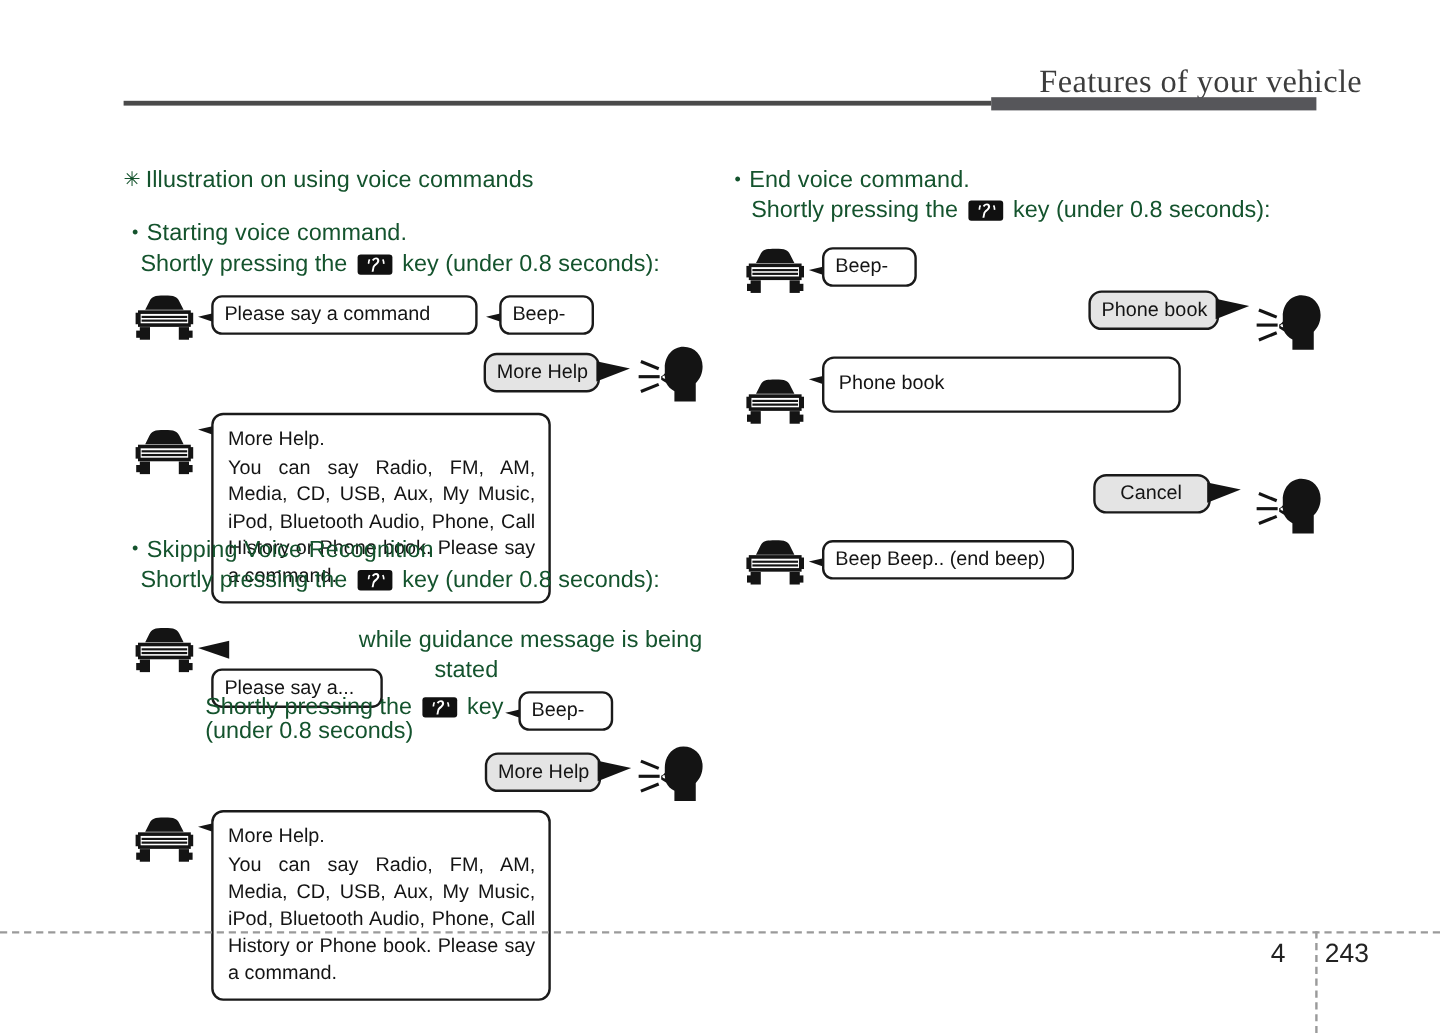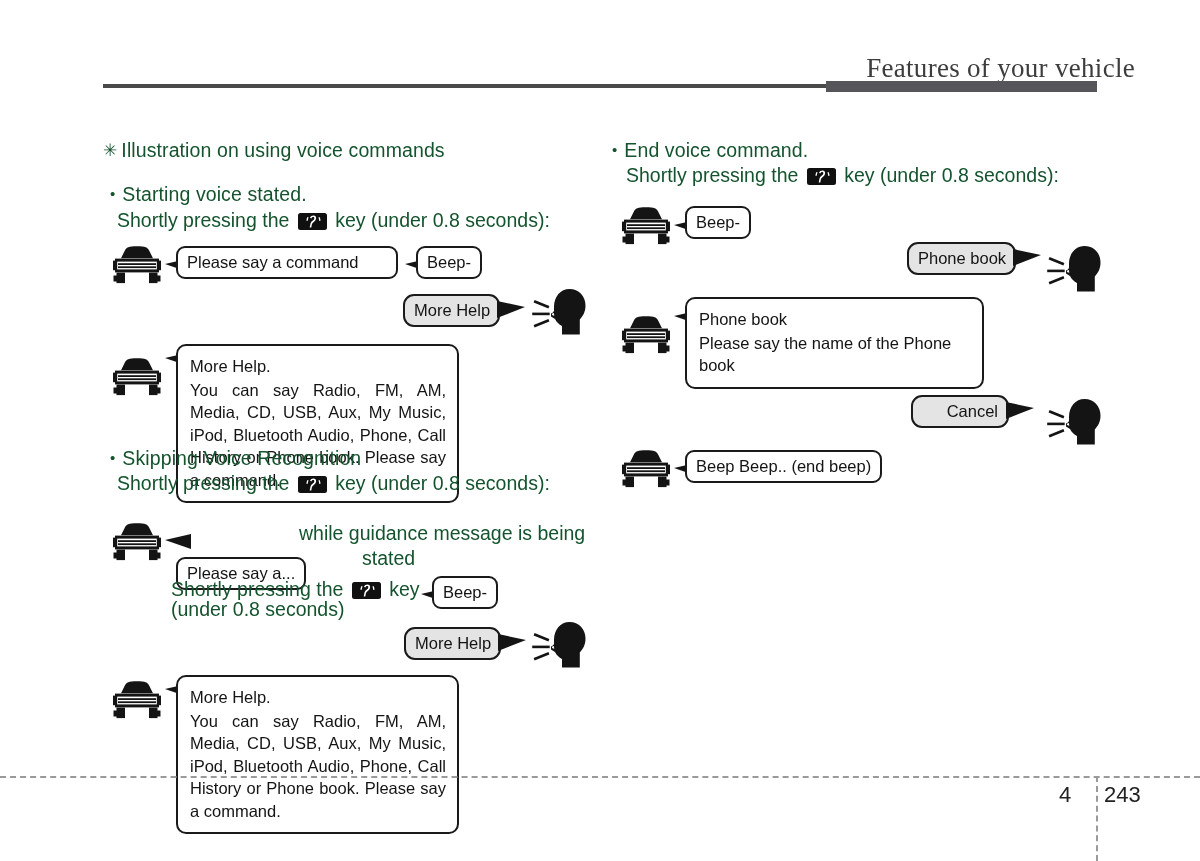--- a/index.html
+++ b/index.html
@@ -108,21 +108,21 @@
   
   .bubble {
     position: absolute;
     box-sizing: border-box;
     border: 2px solid #1a1a1a;
     border-radius: 9px;
     background: #ffffff;
     font-size: 16.5px;
     line-height: 20px;
     color: #141414;
-    padding: 4px 9px 5px 9px;
+    padding: 4px 22px 5px 9px;
     white-space: nowrap;
   }
   .bubble.gray {
     background: #e4e4e4;
     border-radius: 11px;
   }
   .bubble.block {
     white-space: normal;
     padding: 9px 11px 10px 12px;
     border-radius: 10px;
@@ -202,21 +202,21 @@
   <div class="rule-thick"></div>
 </div>
 
 <div class="column" id="left-column">
 
   <div class="heading-row" style="left:0px; top:139px;">
     <span class="sym-asterisk">✳</span><span>Illustration on using voice commands</span>
   </div>
 
   <div class="heading-row" style="left:7px; top:183px;">
-    <span class="sym-bullet">•</span><span>Starting voice stated.</span>
+    <span class="sym-bullet">•</span><span>Starting voice command.</span>
   </div>
 
   <div class="sub-line" style="left:14px; top:209px;">
     <span>Shortly pressing the</span>
     <span class="voice-key">
       <svg width="29" height="17" viewBox="0 0 29 17">
         <g fill="#ffffff">
           <path d="M15.5 2.6c1.7 0 2.8 1.3 2.6 2.9-.2 1.5-1.2 2.6-2.3 3.4-.9.7-1.6 1.4-1.9 2.4l-.6 3.1h-1.6l.8-3.8c.3-1.3 1.2-2.3 2.3-3.1.8-.6 1.4-1.3 1.5-2.1.1-.8-.4-1.3-1.1-1.3-.8 0-1.4.5-1.8 1.3l-1.4-.7c.7-1.3 1.9-2.1 3.5-2.1z"></path>
           <path d="M10.6 4.4c-.5 1-.8 2.1-.7 3.2l-1.3.3c-.2-1.4.2-2.8.8-4l1.2.5z"></path>
           <path d="M20.4 4.4l1.2-.5c.7 1.3 1.0 2.7.8 4.1l-1.3-.3c.1-1.2-.2-2.3-.7-3.3z"></path>
@@ -457,21 +457,20 @@
         <rect x="38" y="27.6" width="8.5" height="10.5"></rect>
         <rect x="2.5" y="30.5" width="4" height="6"></rect>
         <rect x="45.5" y="30.5" width="4" height="6"></rect>
       </g>
     </svg>
   </div>
 
   <div class="tail tail-left" style="left:62px; top:310px;"></div>
   <div class="bubble block" style="left:73px; top:297px; width:299px;">
     <div class="first">Phone book</div>
-    <div>Please say the name of the Phone book</div>
   </div>
 
   <div class="bubble gray" style="left:299px; top:395px; width:98px; text-align:right;">Cancel</div>
   <div class="tail tail-right" style="left:394px; top:402px;"></div>
 
   <div class="head-icon" style="left:434px; top:397px;">
     <svg width="58" height="52" viewBox="0 0 58 52">
       <g fill="#141414">
         <path d="M38.5 2.0 C48 2.0 54.5 9.2 54.5 18.5 C54.5 24.4 52.2 29.0 48.8 32.4 L48.8 47.5 L31.0 47.5 L31.0 39.0 C28.0 37.5 25.5 35.0 24.0 32.0 L20.0 29.5 L20.0 26.5 C20.0 26.5 22.3 25.7 23.0 24.0 L23.0 19.5 C23.0 9.8 29.5 2.0 38.5 2.0 Z M22.8 25.9 C21.6 26.2 20.9 26.6 20.9 27.2 C20.9 27.9 21.8 28.4 23.3 28.7 L22.8 25.9 Z"></path>
         <rect x="2.5" y="16.0" width="16" height="2.6" transform="rotate(22 10.5 17.3)"></rect>

